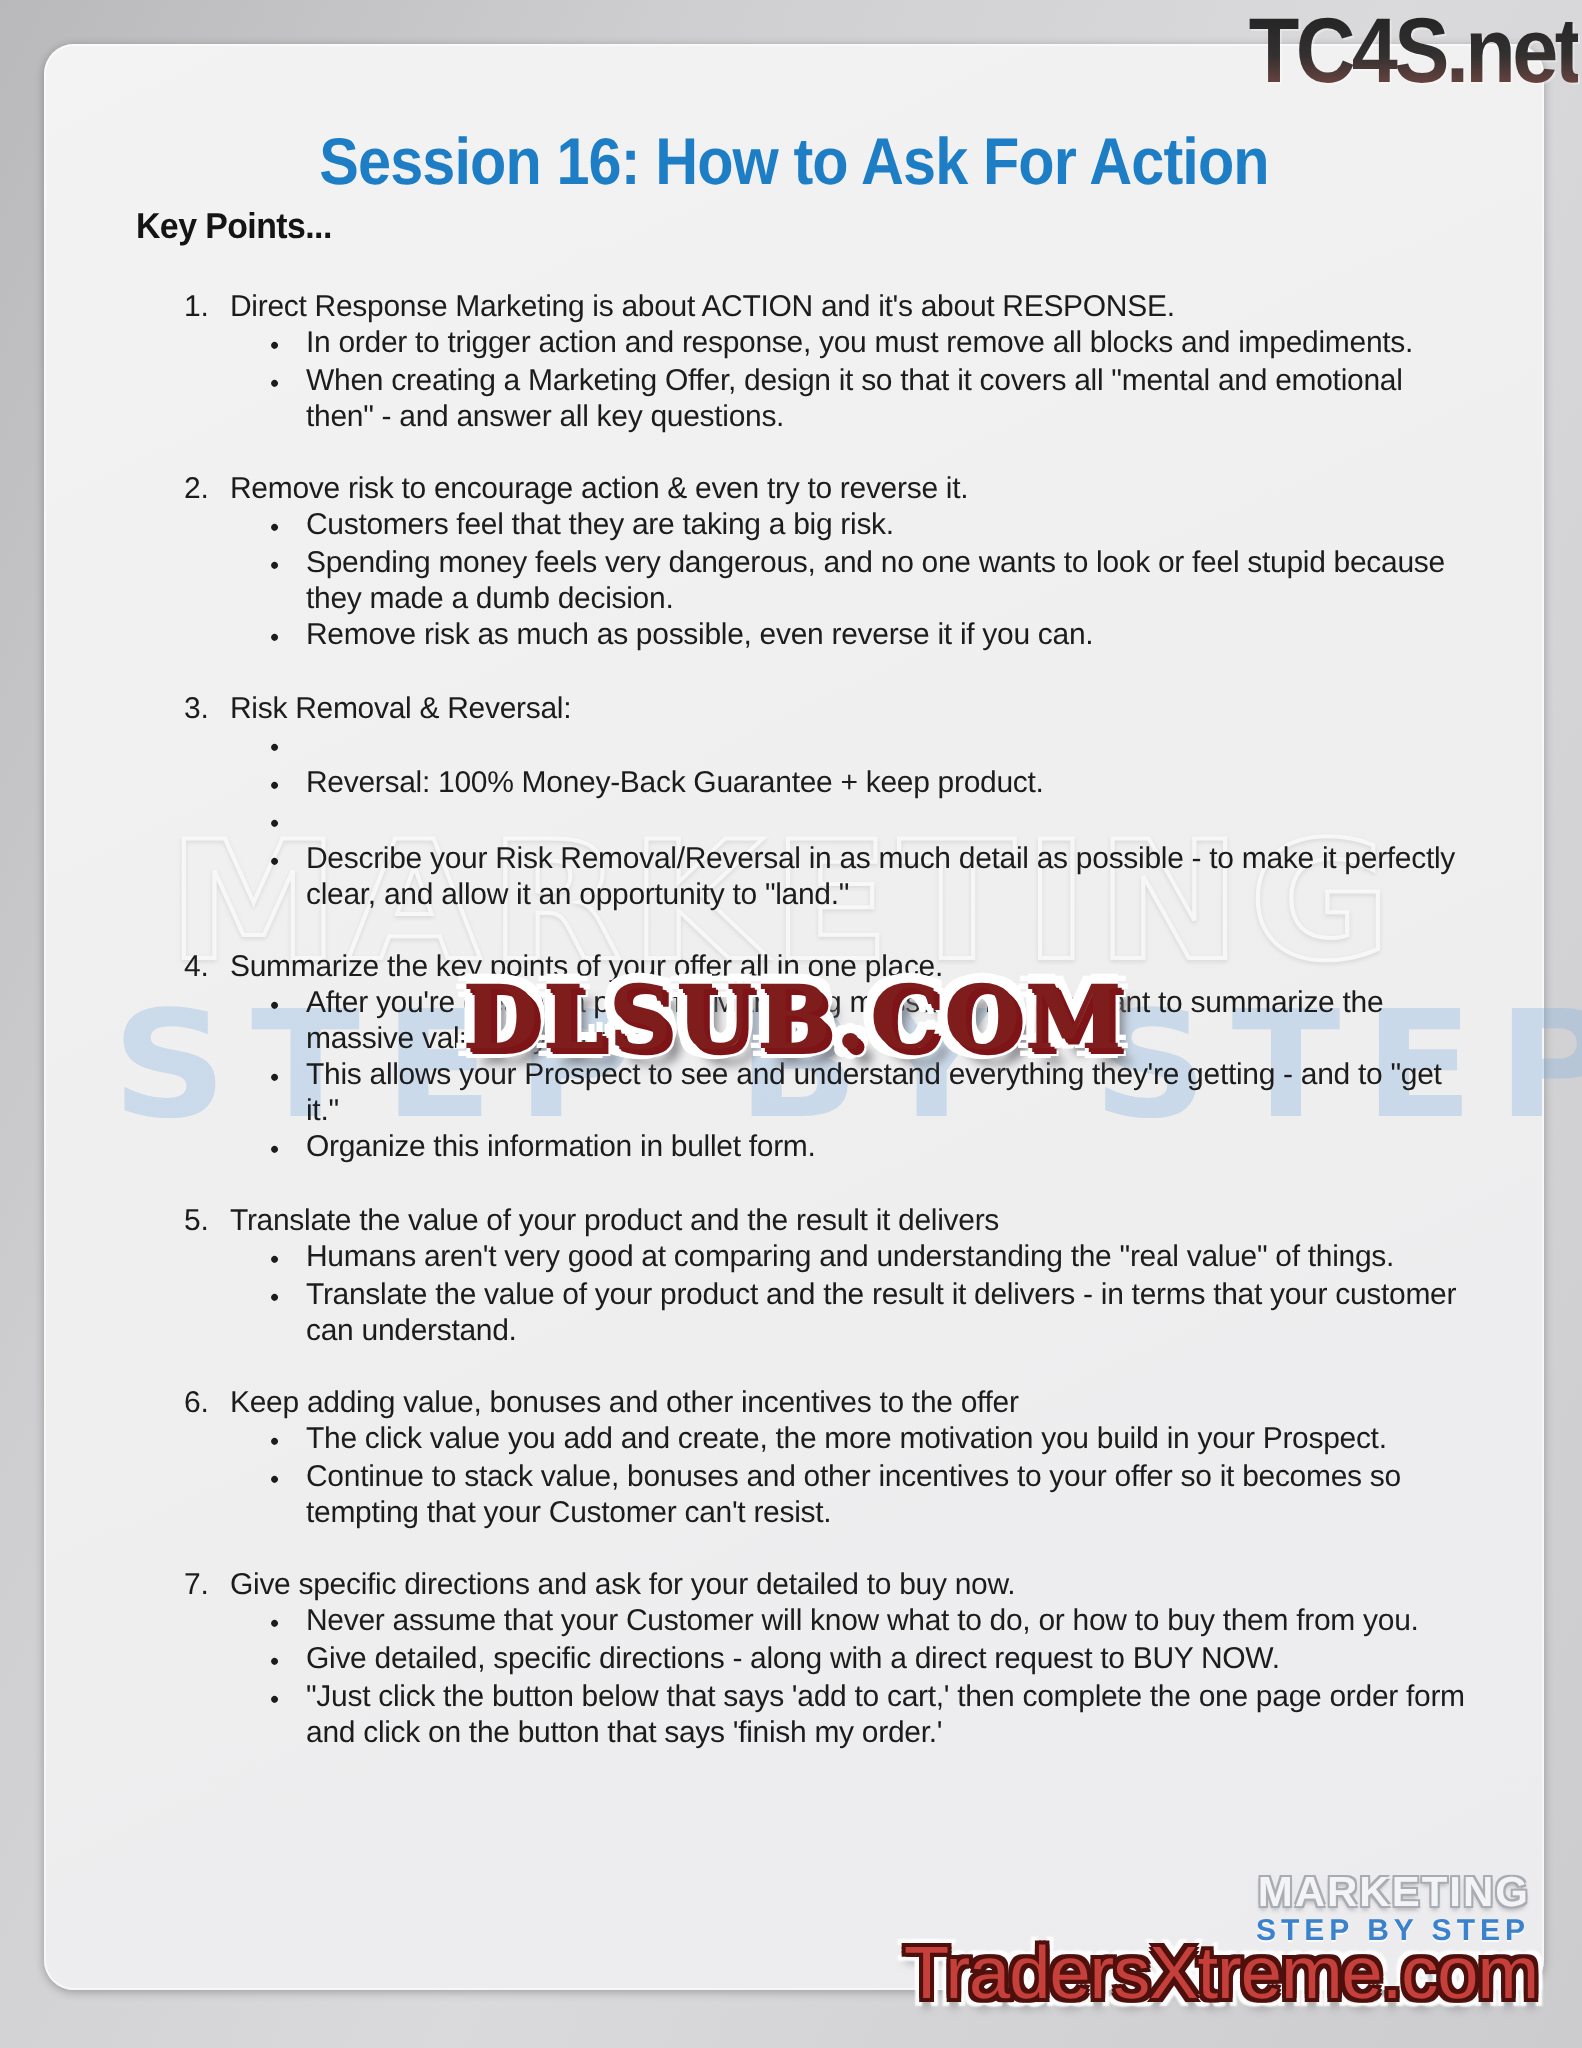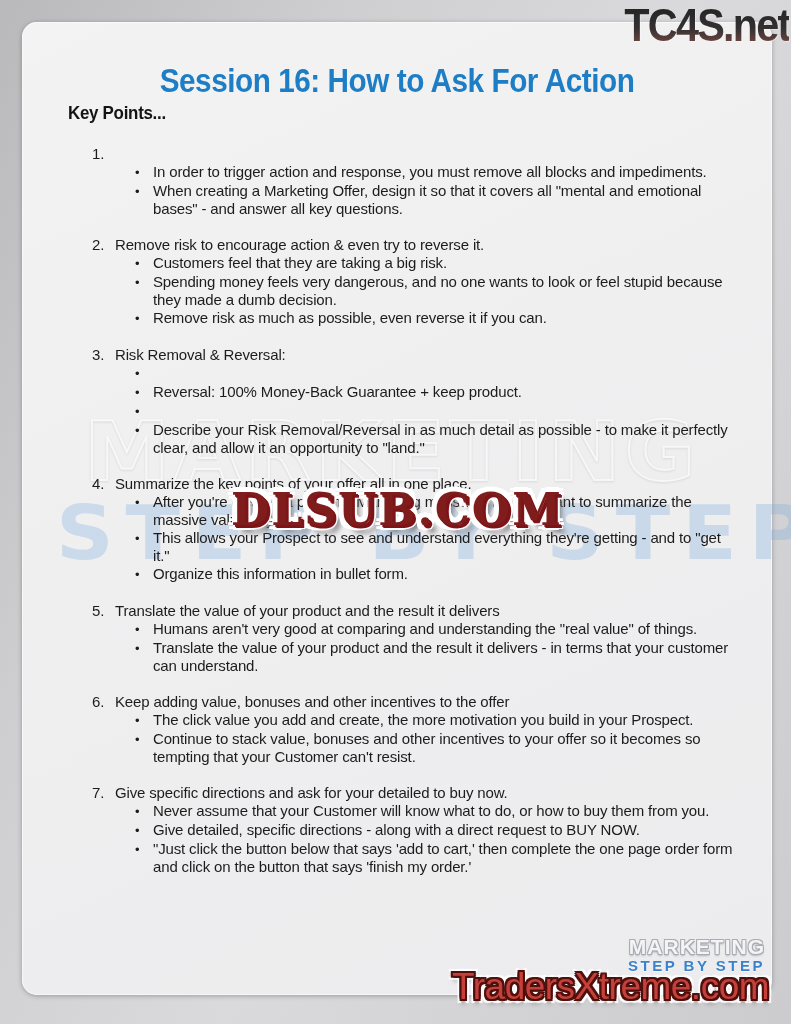--- a/index.html
+++ b/index.html
@@ -102,28 +102,29 @@
   <div class="wm-step">STEP BY STEP</div>
 
   <div class="doc-title">Session 16: How to Ask For Action</div>
   <div class="key-points">Key Points...</div>
 
   <div class="content">
 
     <div class="item">
       <div class="item-head">
         <span class="item-num">1.</span>
+        <span class="item-text">Direct Response Marketing is about ACTION and it's about RESPONSE.</span>
       </div>
       <div class="bullet">
         <span class="dot">•</span>
         <span class="b-text">In order to trigger action and response, you must remove all blocks and impediments.</span>
       </div>
       <div class="bullet">
         <span class="dot">•</span>
-        <span class="b-text">When creating a Marketing Offer, design it so that it covers all "mental and emotional bases" - and answer all key questions.</span>
+        <span class="b-text">When creating a Marketing Offer, design it so that it covers all "mental and emotional then" - and answer all key questions.</span>
       </div>
     </div>
 
     <div class="item">
       <div class="item-head">
         <span class="item-num">2.</span>
         <span class="item-text">Remove risk to encourage action &amp; even try to reverse it.</span>
       </div>
       <div class="bullet">
         <span class="dot">•</span>

